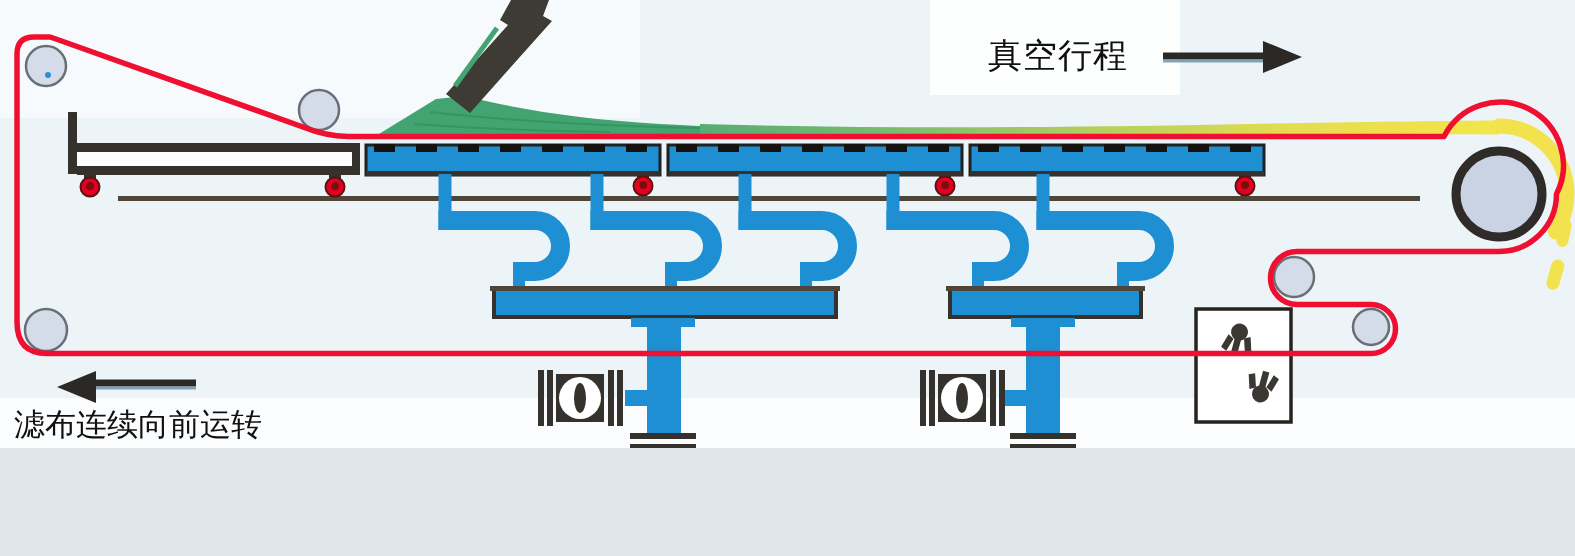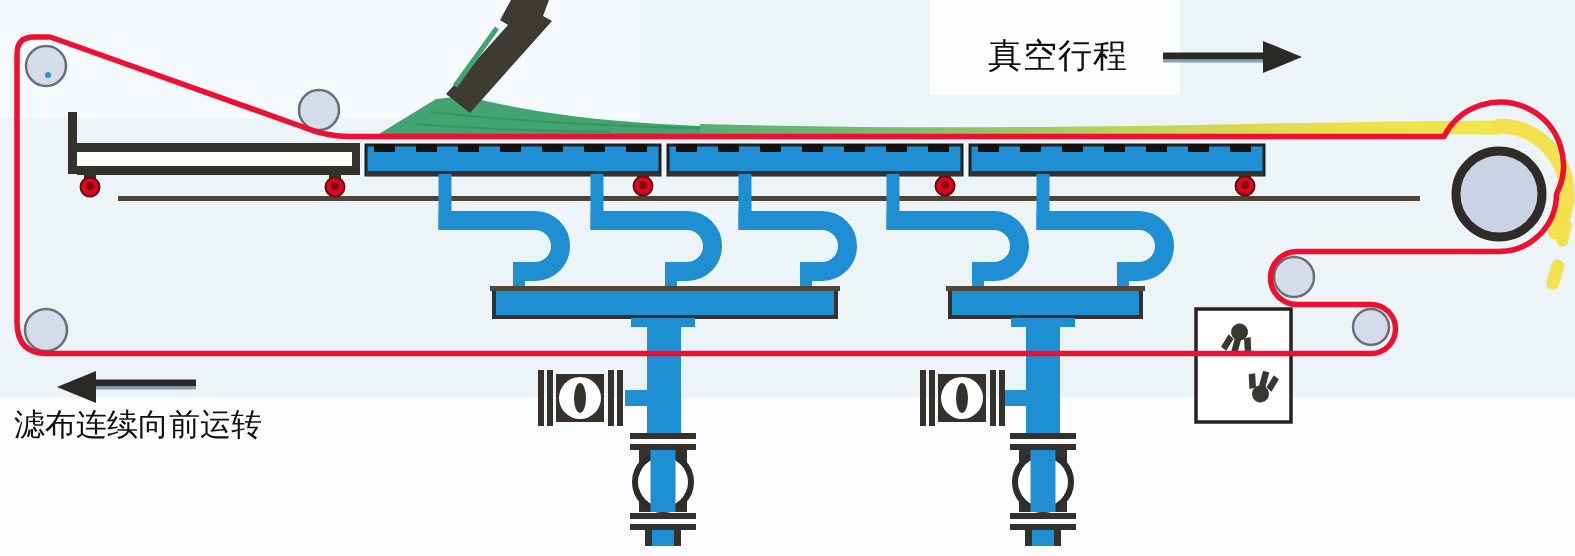--- a/index.html
+++ b/index.html
@@ -1,16 +1,16 @@
 <!DOCTYPE html>
 <html style="--background: #EDF4F8; --pipe-blue: #1E8FD2; --belt-red: #EF1031; --slurry-green: #43A471; --cake-yellow: #F2E24E; --roller-gray: #D5DCE9; --drum-gray: #C9D3E3; --outline-dark: #35322D; --rail-brown: #4E4538; --wheel-red: #E30021;"><head>
 <meta charset="utf-8">
 <style>
   html,body{margin:0;padding:0;background:#dfe7ec;}
-  .canvas{position:relative;width:1575px;height:556px;overflow:hidden;
+  .canvas{position:relative;width:1575px;height:448px;overflow:hidden;
           font-family:"Liberation Sans","DejaVu Sans",sans-serif;}
   svg{display:block}
   .bg{fill:var(--background,#EDF4F8)}
   .patch{fill:#ffffff}
   .blue{fill:var(--pipe-blue,#1E8FD2)}
   .dark{fill:var(--outline-dark,#35322D)}
   .white{fill:#FDFDFC}
   .rail{fill:var(--rail-brown,#4E4538)}
   .roller{fill:var(--roller-gray,#D5DCE9);stroke:#6A6E76;stroke-width:2.5}
   .drum{fill:var(--drum-gray,#C9D3E3);stroke:#2E2B28;stroke-width:9}

